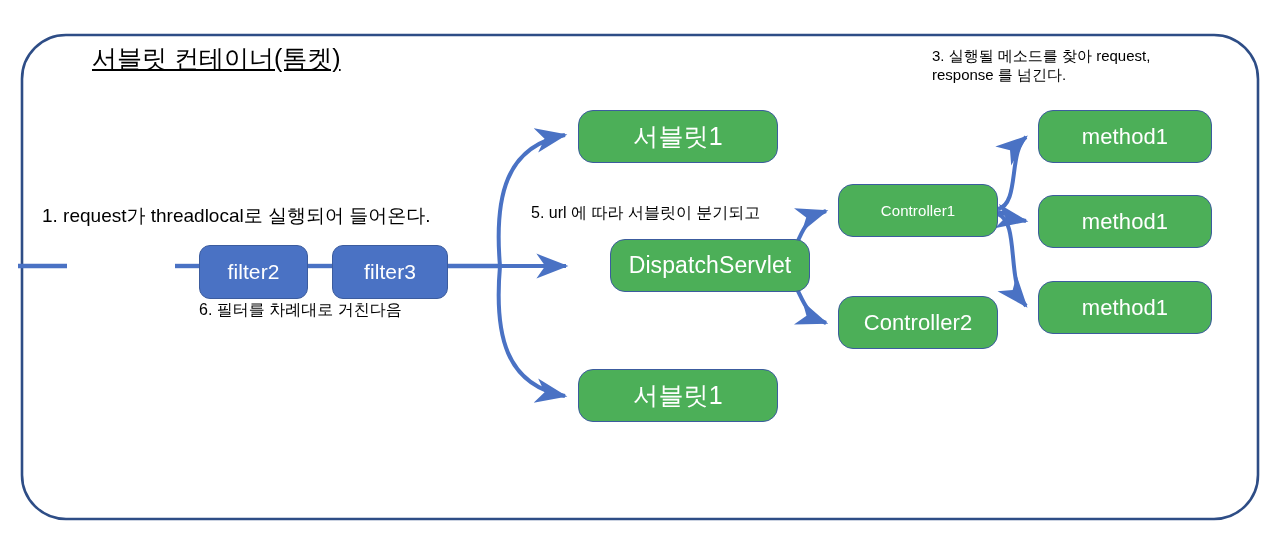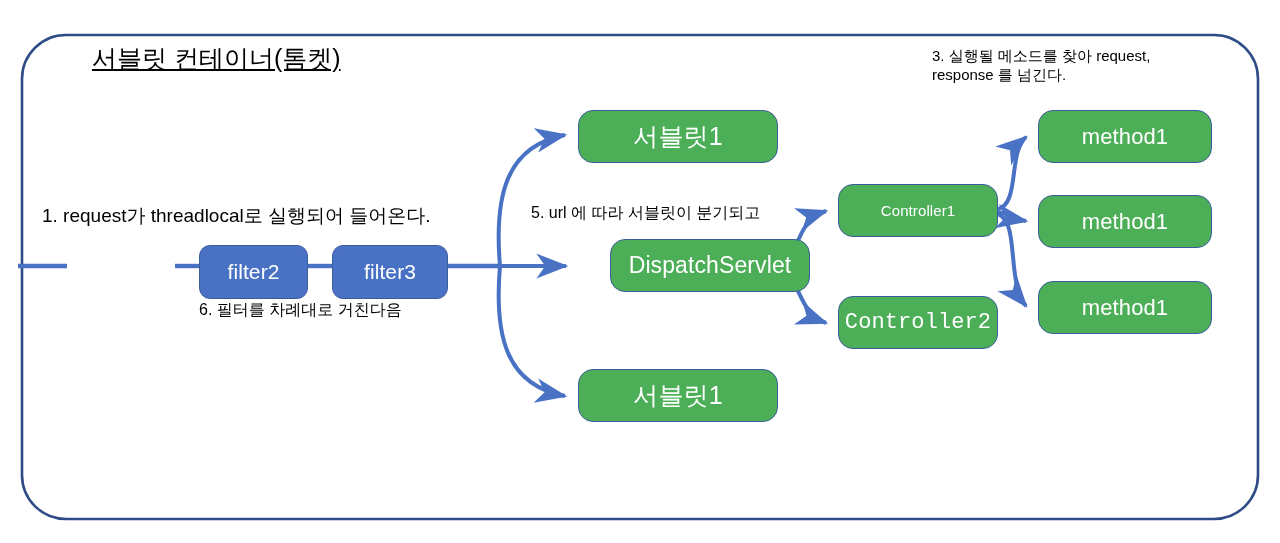--- a/index.html
+++ b/index.html
@@ -118,21 +118,21 @@
   </div>
 
   <div class="node green" style="left:578px; top:369px; width:200px; height:53px;">
     <span class="lbl" style="font-size:25px;">서블릿1</span>
   </div>
 
   <div class="node green" style="left:838px; top:184px; width:160px; height:53px;">
     <span class="lbl" style="font-size:15px;">Controller1</span>
   </div>
 
-  <div class="node green" style="left:838px; top:296px; width:160px; height:53px;font-family:Liberation Mono, monospace;">
+  <div class="node green" style="left:838px; top:296px; width:160px; height:53px;">
     <span class="lbl" style="font-size:22px;">Controller2</span>
   </div>
 
   <div class="node green" style="left:1038px; top:110px; width:174px; height:53px;">
     <span class="lbl" style="font-size:22px;">method1</span>
   </div>
 
   <div class="node green" style="left:1038px; top:195px; width:174px; height:53px;">
     <span class="lbl" style="font-size:22px;">method1</span>
   </div>

